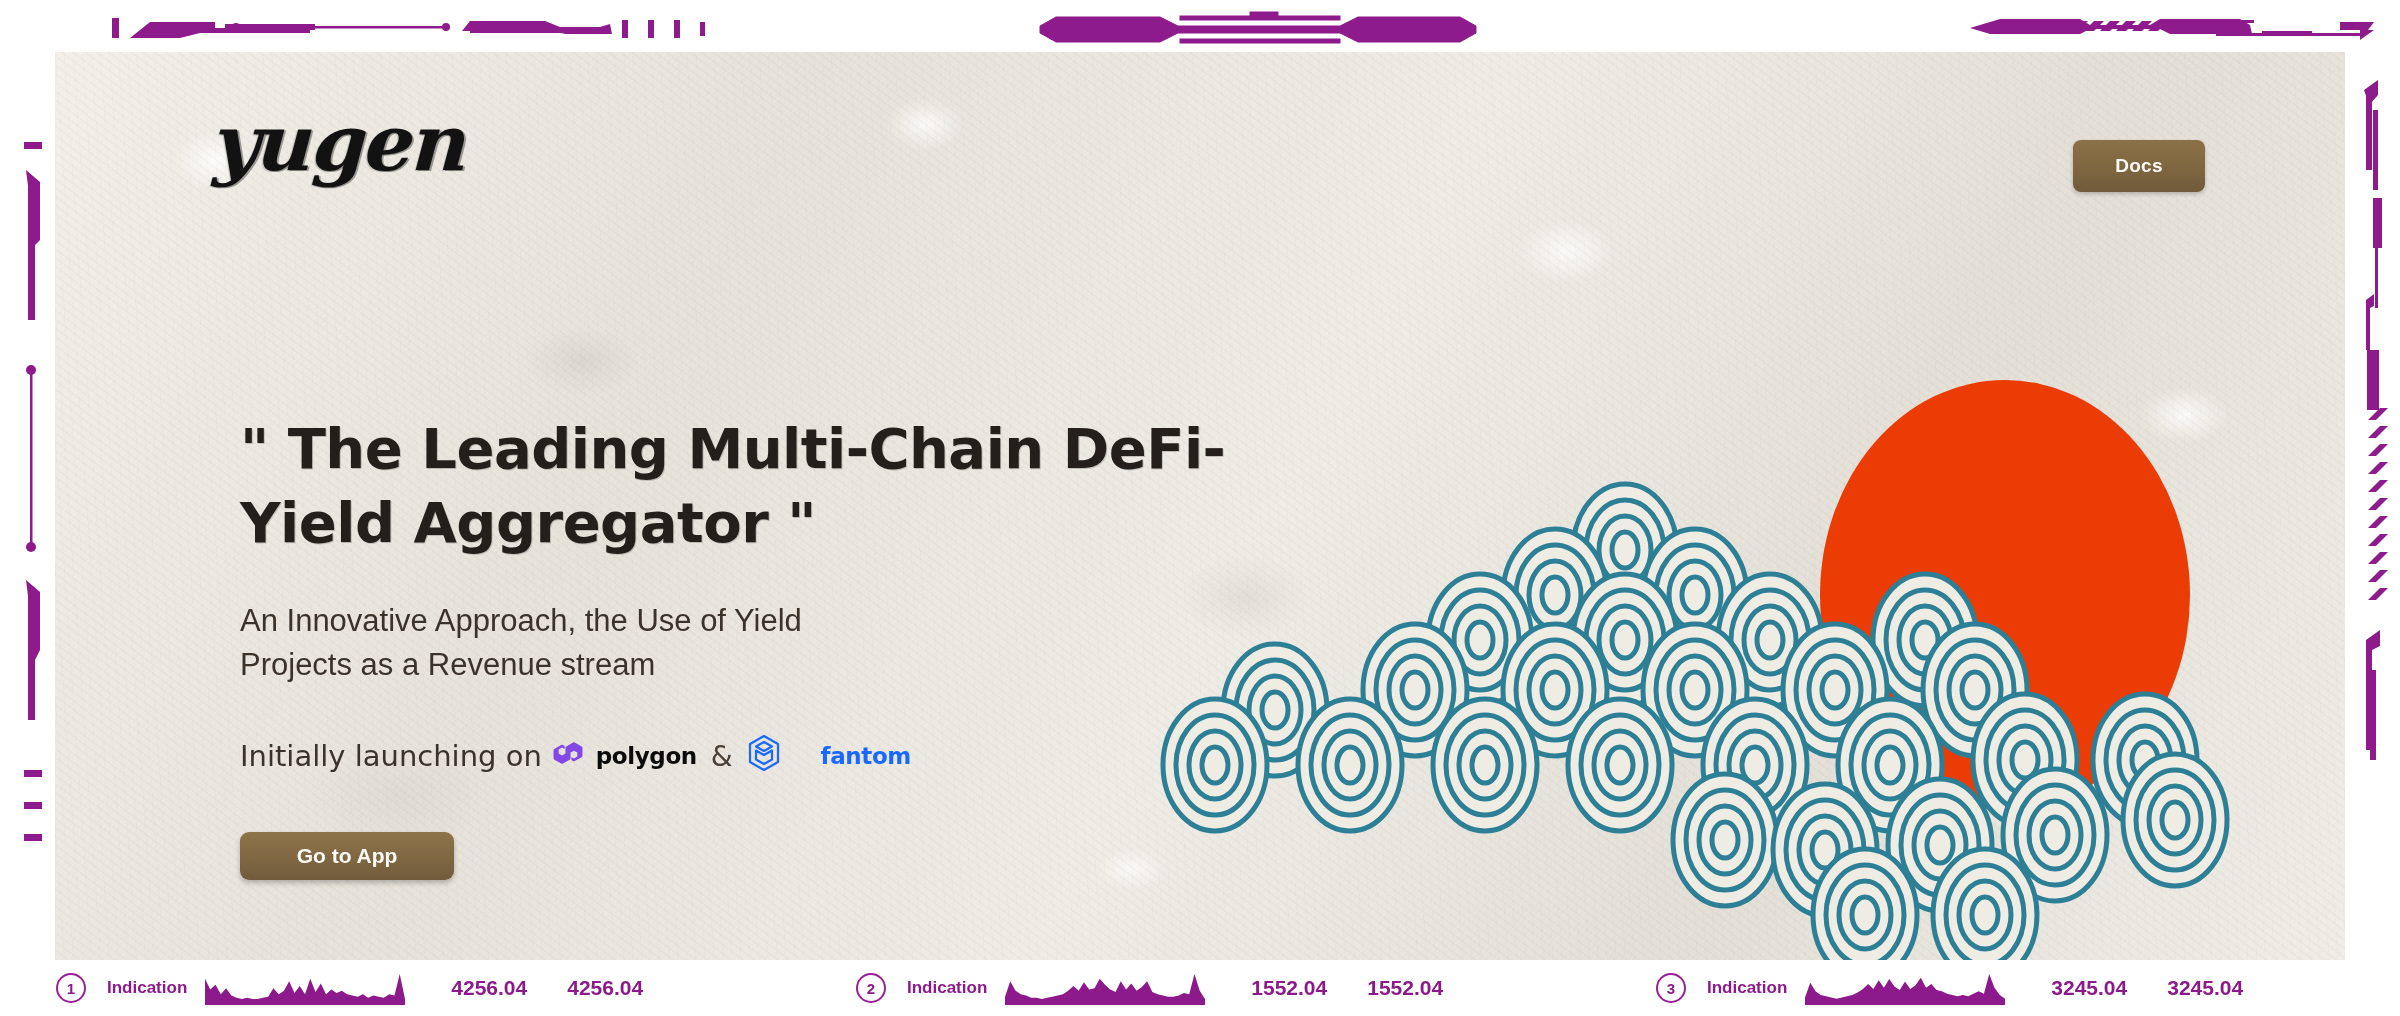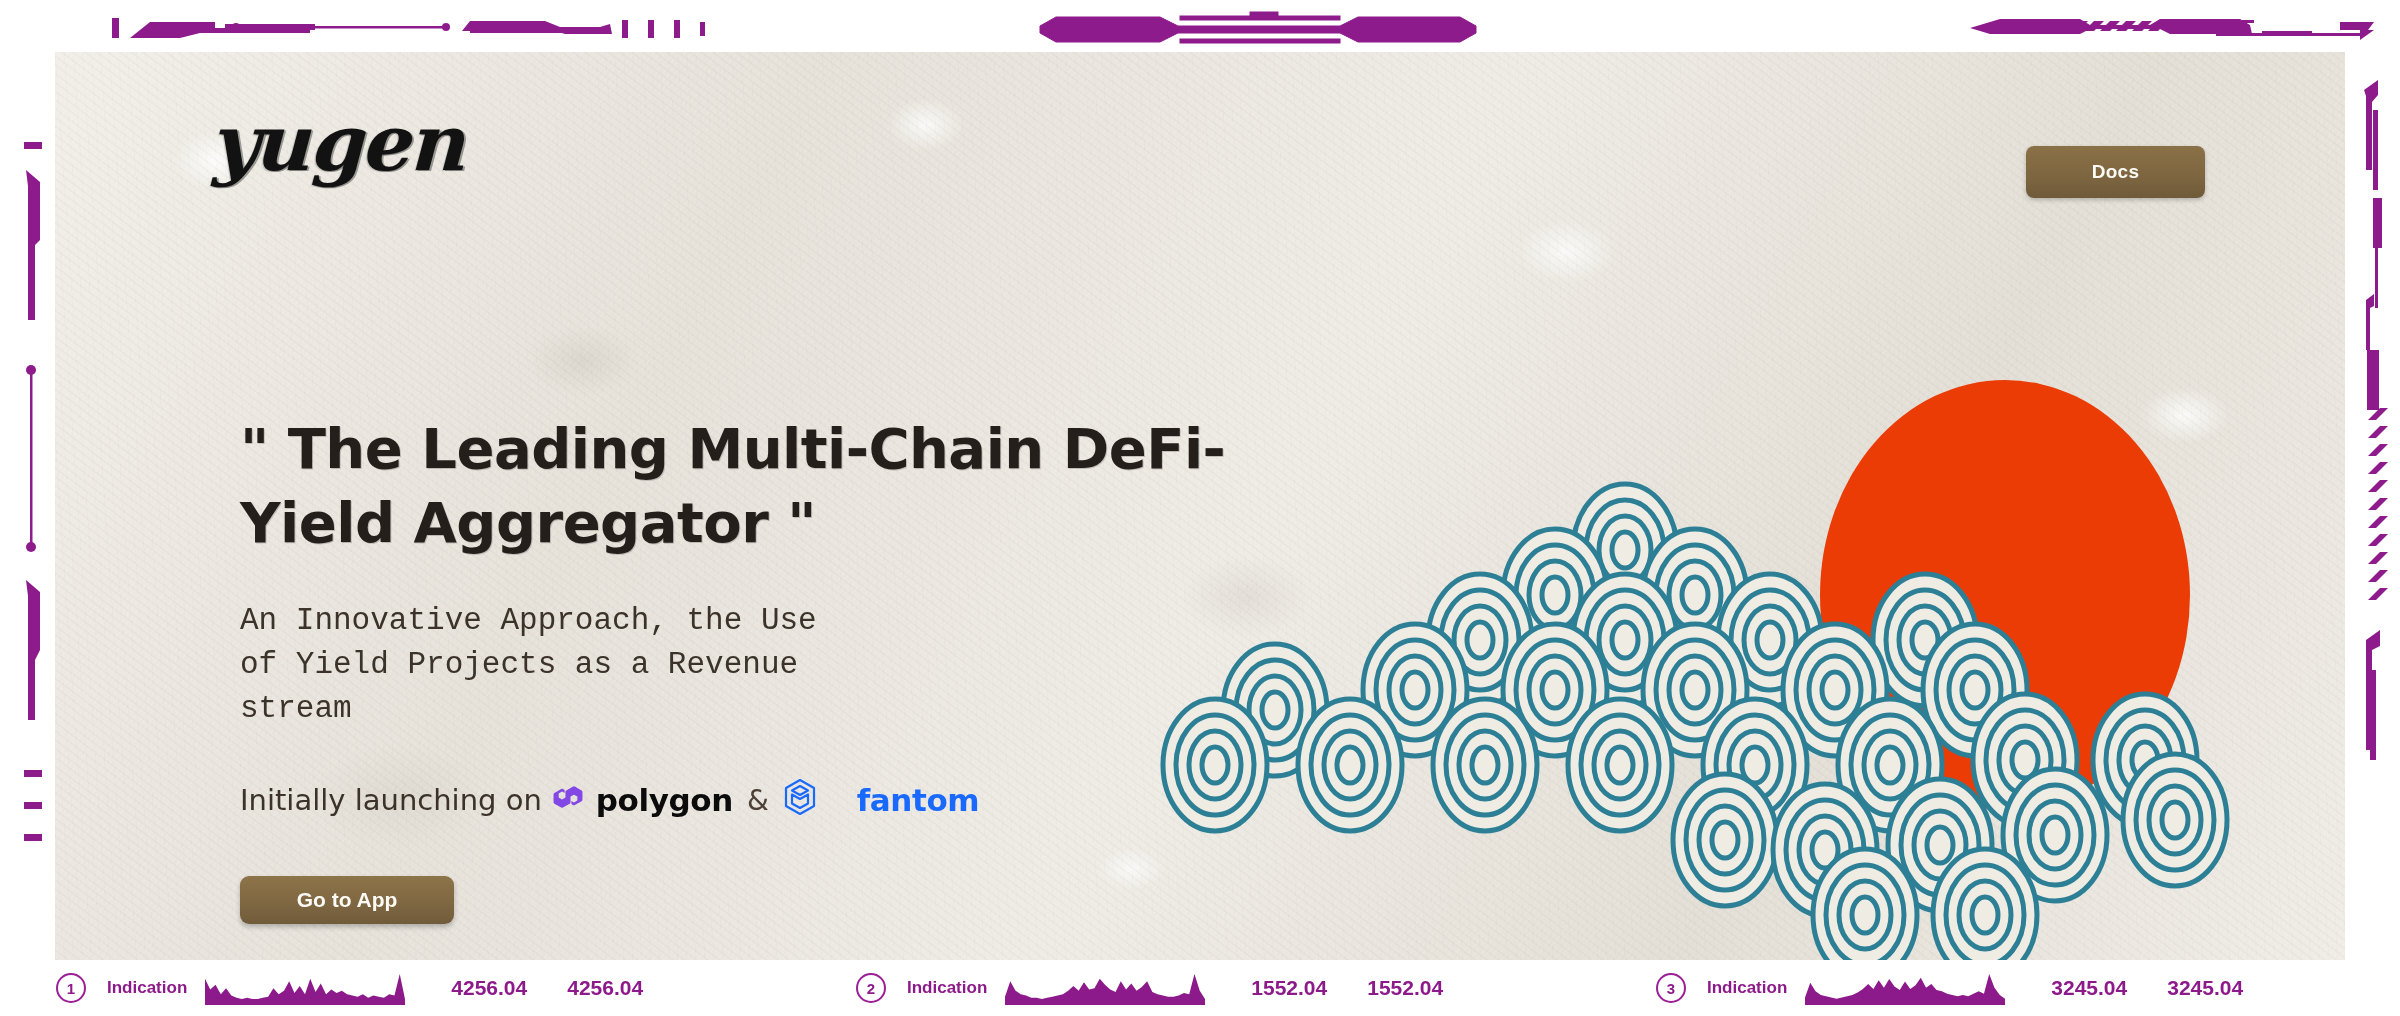--- a/index.html
+++ b/index.html
@@ -71,22 +71,22 @@
     font-style: italic;
     letter-spacing: -2px;
     color: #121212;
     line-height: 1;
     text-shadow: 2px 1px 0 rgba(0,0,0,.35), -1px 1px 1px rgba(0,0,0,.18);
     transform: skewX(-4deg);
   }
 
   
   #docs-btn {
-    position: absolute; right: 140px; top: 94px;
-    width: 179px; height: 52px;
+    position: absolute; right: 140px; top: 88px;
+    width: 132px; height: 52px;
     border-radius: 8px;
     border: none;
     background: linear-gradient(180deg, #8a7147 0%, #7d6540 60%, #6f5a39 100%);
     box-shadow: 0 2px 4px rgba(0,0,0,.22);
     color: #fdfbf6;
     font-family: "Liberation Sans", sans-serif;
     font-size: 19px;
     font-weight: 600;
     letter-spacing: .3px;
     cursor: pointer;
@@ -124,38 +124,38 @@
     font-weight: 700;
     line-height: 1.33;
     color: #241f1a;
     letter-spacing: -.5px;
     text-shadow: 1px 1px 0 rgba(0,0,0,.18);
     max-width: 1000px;
   }
 
   #subline {
     margin-top: 38px;
-    font-family: Liberation Mono, monospace;
+    font-family: Liberation Sans, sans-serif;
     font-size: 31px;
     font-weight: 400;
     line-height: 1.42;
     color: #3b332a;
     max-width: 620px;
   }
 
   #chains {
     margin-top: 46px;
     display: flex;
     align-items: center;
     gap: 8px;
     font-family: "DejaVu Sans", sans-serif;
     font-size: 29px;
     color: #3b332a;
   }
-  #chains .brand-name { font-weight: 700; font-size: 31px; letter-spacing: -.4px; }
+  #chains .brand-name { font-weight: 700; font-size: 23px; letter-spacing: -.4px; }
   #chains .amp { font-size: 28px; color: #4a4036; margin: 0 6px; }
   .chain-logo { display: inline-block; vertical-align: middle; }
   .brand-polygon { color: #0b0b0b; }
   .brand-fantom  { color: #1969ff; font-weight: 400; font-size: 38px; letter-spacing: -.5px; margin-left: 32px; }
 
   #goto-btn {
     margin-top: 52px;
     width: 214px; height: 48px;
     border: none;
     border-radius: 9px;

